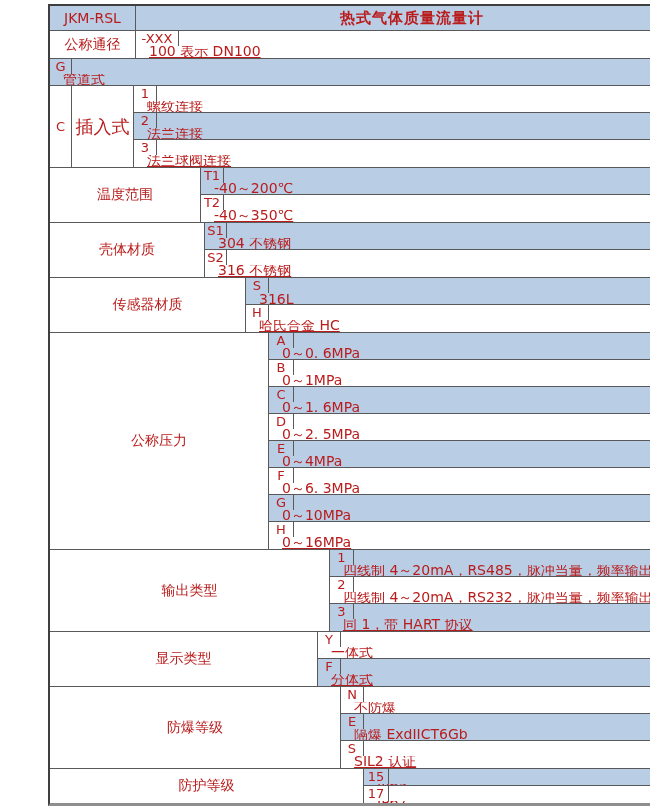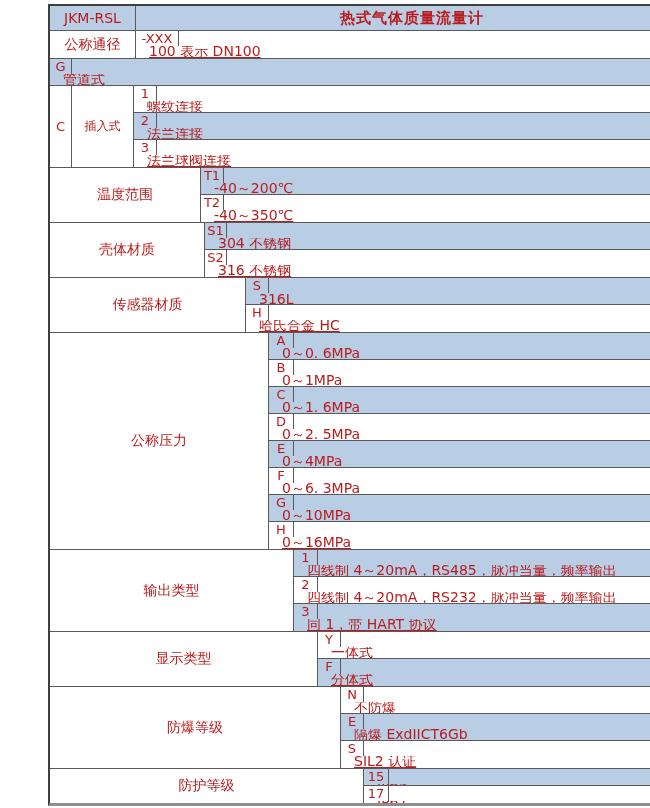--- a/index.html
+++ b/index.html
@@ -42,21 +42,21 @@
   .hdr{height:24px;}
   .hdr .model{width:86px;border-right:1px solid #595959;display:flex;align-items:center;justify-content:center;box-sizing:border-box;flex:none;}
   .hdr .title{flex:1;display:flex;align-items:center;justify-content:center;font-weight:bold;letter-spacing:1px;font-size:15px;}
   
   .c-block{display:flex;align-items:stretch;}
   .sub{flex:1;display:flex;flex-direction:column;min-width:0;}
   .sub .row:last-child{border-bottom:none;}
   
   .lw86{width:86px;}  .lw129{width:129px;} .lw151{width:151px;}
   .lw174{width:155px;}.lw196{width:196px;} .lw219{width:219px;}
-  .lw244{width:244px;}.lw268{width:268px;} .lw291{width:291px;}
+  .lw244{width:280px;}.lw268{width:268px;} .lw291{width:291px;}
   .lw314{width:314px;}
   
   .cw43{width:43px;} .cw22{width:22px;} .cw62{width:62px;} .cw23{width:23px;}
   .cw24{width:24px;} .cw25{width:25px;}
 </style>
 </head>
 <body>
 
 <div class="page">
   <div class="tbl">
@@ -77,21 +77,21 @@
     </div>
 
     <div class="sec">
       <div class="rows">
         <div class="row blue">
           <div class="code cw22">G</div>
           <div class="val">管道式</div>
         </div>
         <div class="c-block">
           <div class="code cw22">C</div>
-          <div class="code cw62" style="font-size:12px;">插入式</div>
+          <div class="code cw62" style="font-size:18px;">插入式</div>
           <div class="sub">
             <div class="row">
               <div class="code cw23">1</div>
               <div class="val">螺纹连接</div>
             </div>
             <div class="row blue">
               <div class="code cw23">2</div>
               <div class="val">法兰连接</div>
             </div>
             <div class="row">

